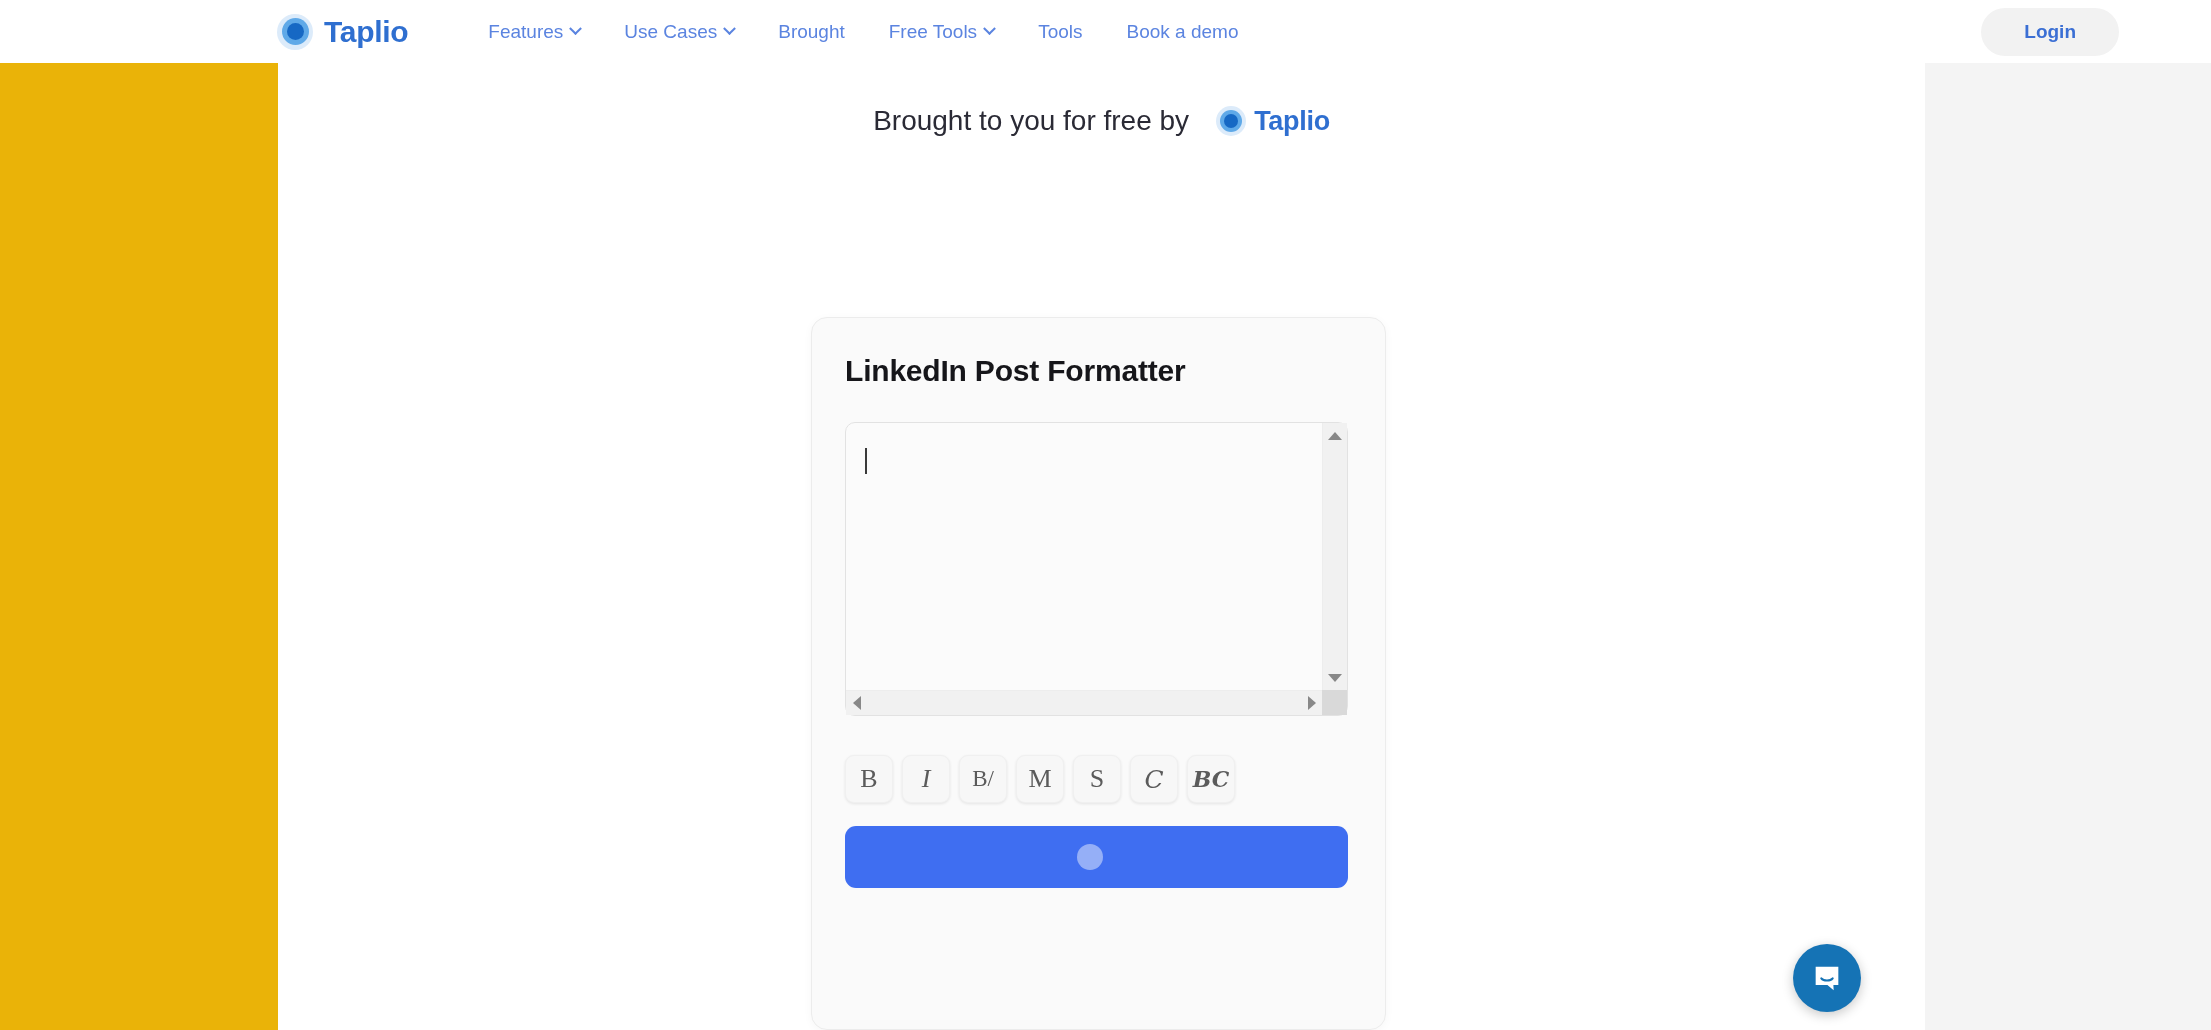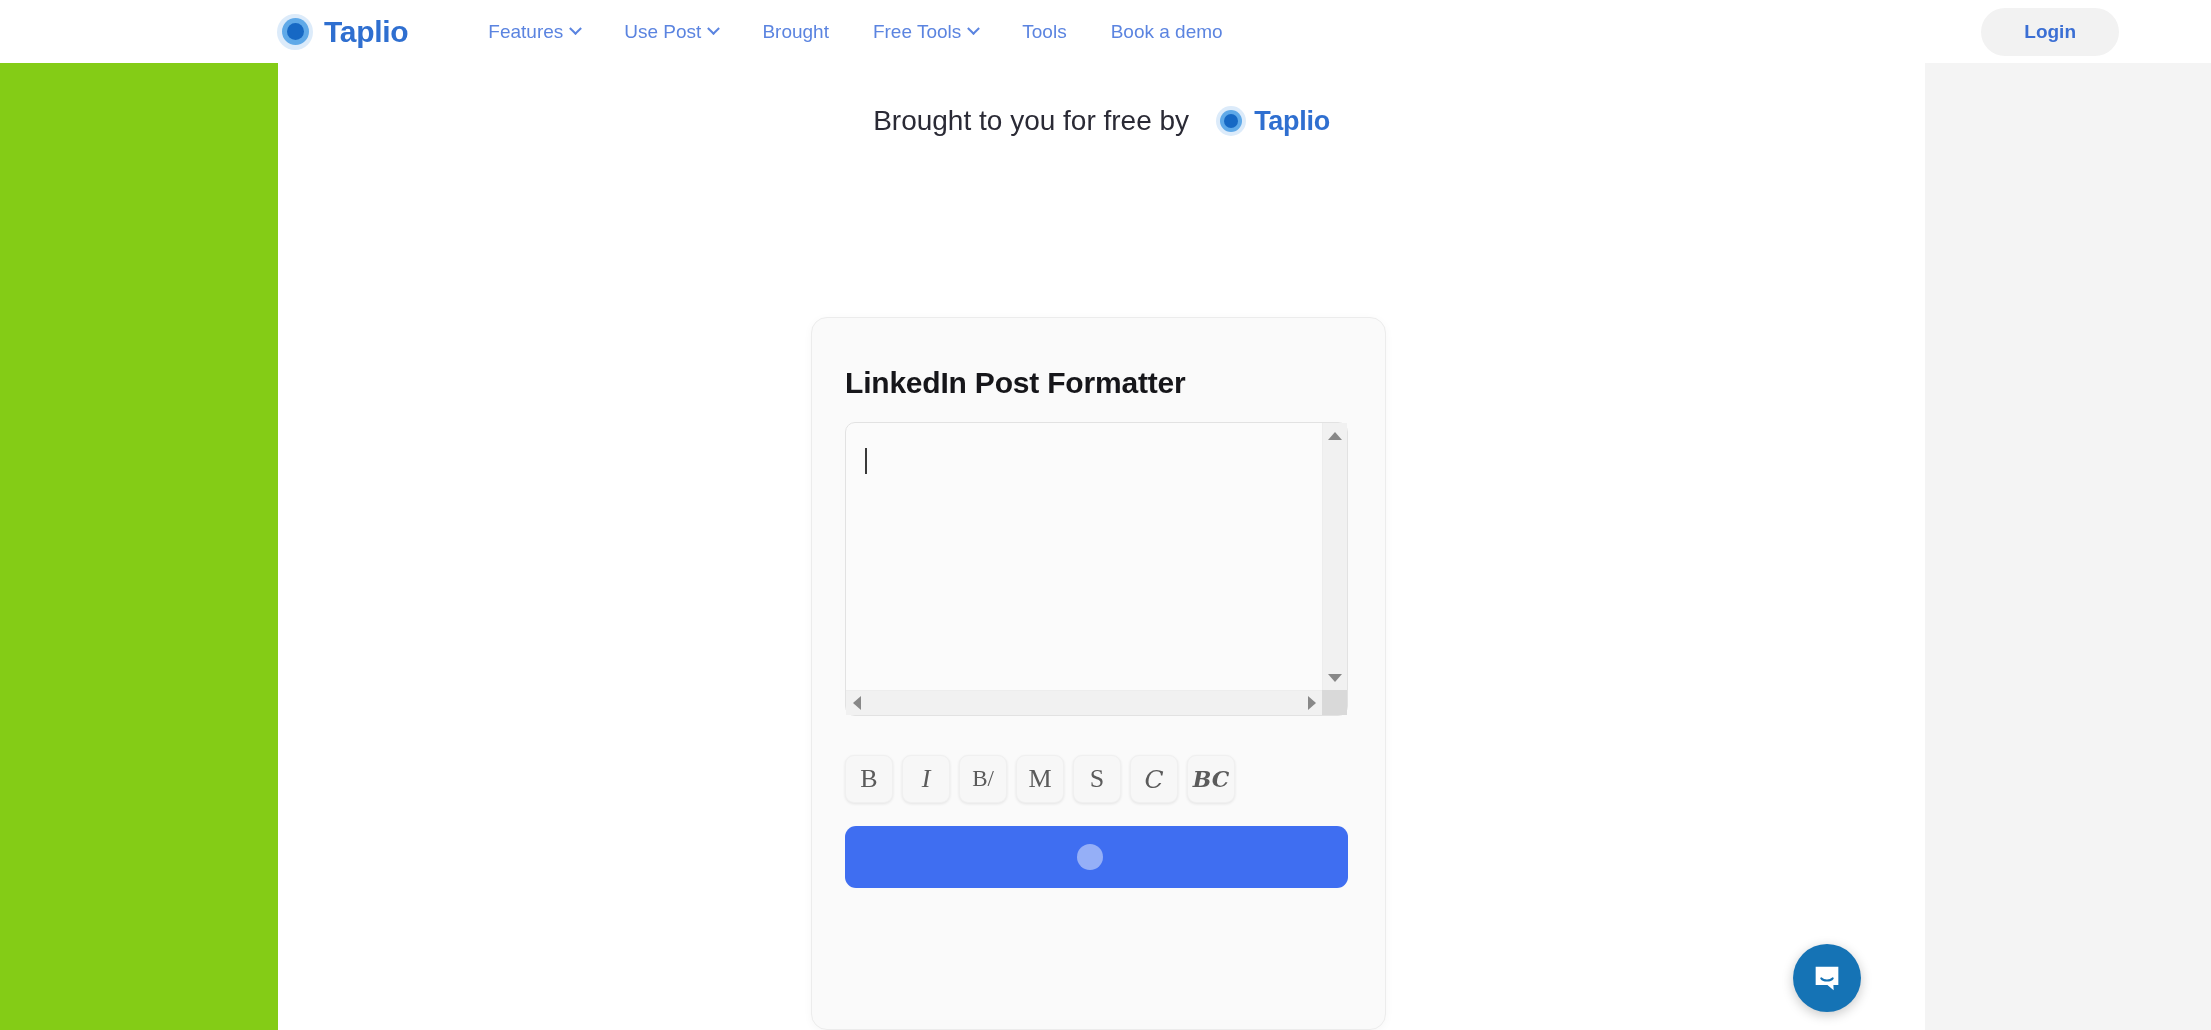--- a/index.html
+++ b/index.html
@@ -4,21 +4,21 @@
 <style>
   * { margin:0; padding:0; box-sizing:border-box; }
   html, body {
     width:2211px; height:1030px;
     overflow:hidden;
     background:#f4f4f4;
     font-family:"Liberation Sans", sans-serif;
   }
 
   
-  .page { position:relative; width:1881px; height:1030px; background:#84cc16; }
+  .page { position:relative; width:1881px; height:1030px; background:#eab308; }
 
   
   .navbar {
     position:absolute; top:0; left:0; width:2211px; height:63px;
     background:#ffffff;
     display:flex; align-items:center;
     z-index:40;
   }
   .brand { display:flex; align-items:center; gap:11px; margin-left:277px; }
   .logo-mark {
@@ -106,21 +106,21 @@
   .card {
     position:absolute; top:254px; left:533px;
     width:575px; height:713px;
     background:#fafafa;
     border:1px solid #ececec;
     border-radius:16px;
     box-shadow:0 2px 10px rgba(0,0,0,.035);
     overflow:hidden;
   }
   .card-title {
-    position:absolute; top:48px; left:33px;
+    position:absolute; top:36px; left:33px;
     font-size:30px; font-weight:700; color:#16161a;
     letter-spacing:-0.2px;
   }
 
   
   .editor-wrap {
     position:absolute; top:104px; left:33px;
     width:503px; height:294px;
   }
   .editor-box {
@@ -228,21 +228,21 @@
       </span>
       <span class="brand-name">Taplio</span>
     </div>
 
     <div class="nav-links">
       <div class="nav-link">
         <span>Features</span>
         <span class="chev"></span>
       </div>
       <div class="nav-link">
-        <span>Use Post</span>
+        <span>Use Cases</span>
         <span class="chev"></span>
       </div>
       <div class="nav-link">
         <span>Brought</span>
       </div>
       <div class="nav-link">
         <span>Free Tools</span>
         <span class="chev"></span>
       </div>
       <div class="nav-link">

